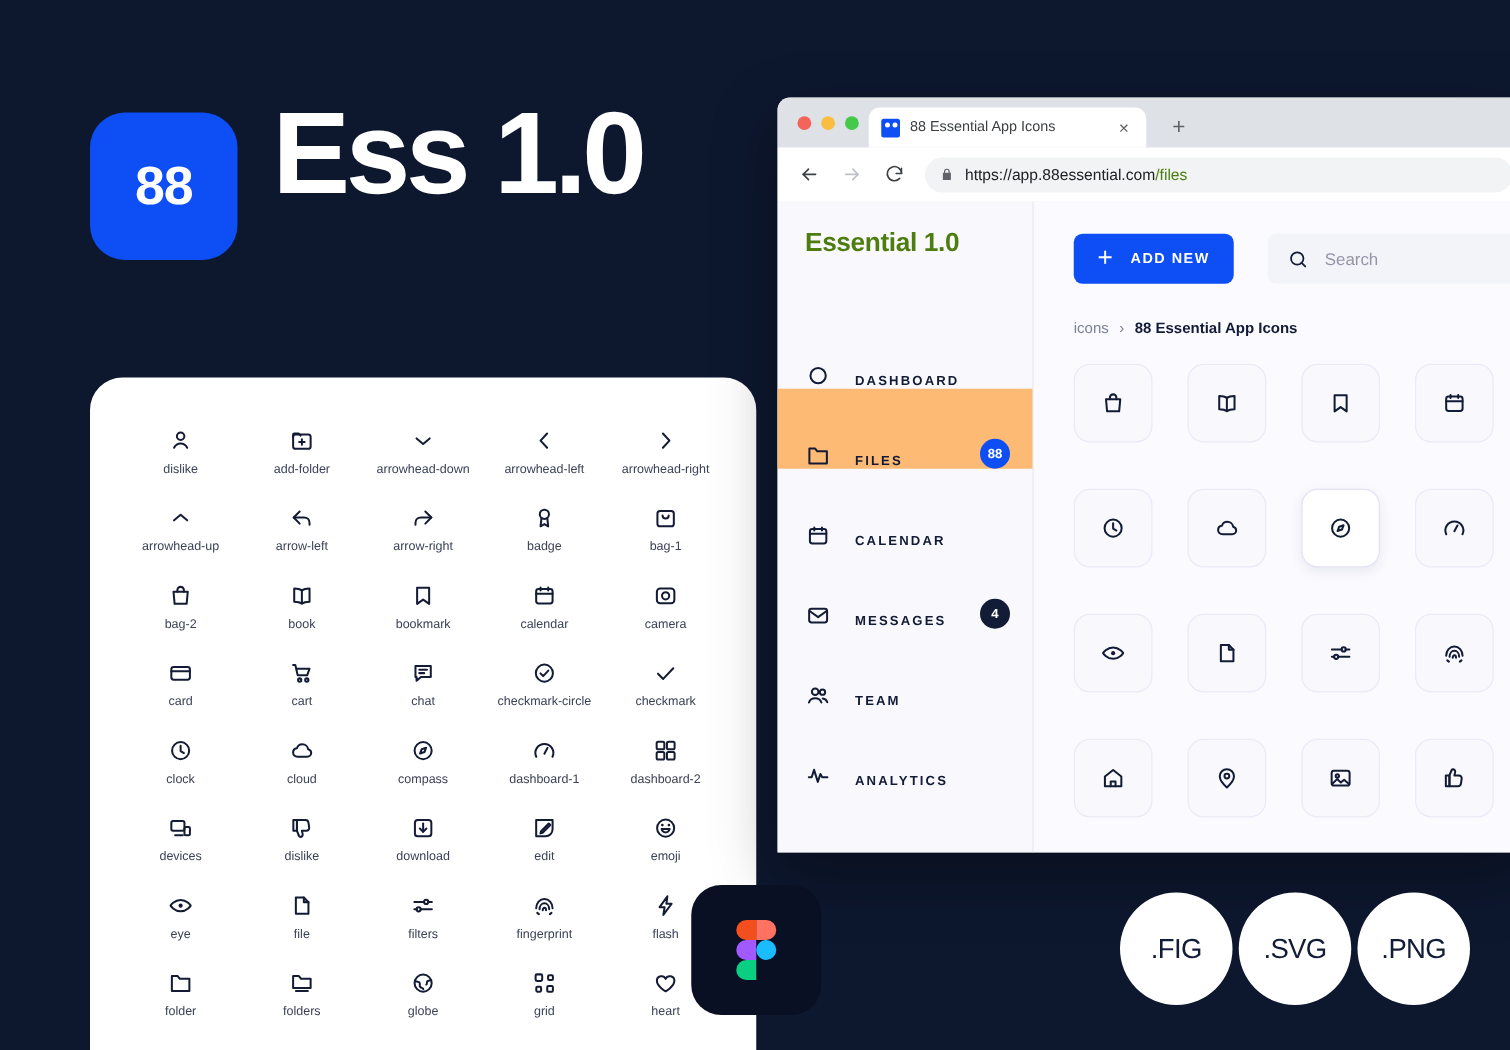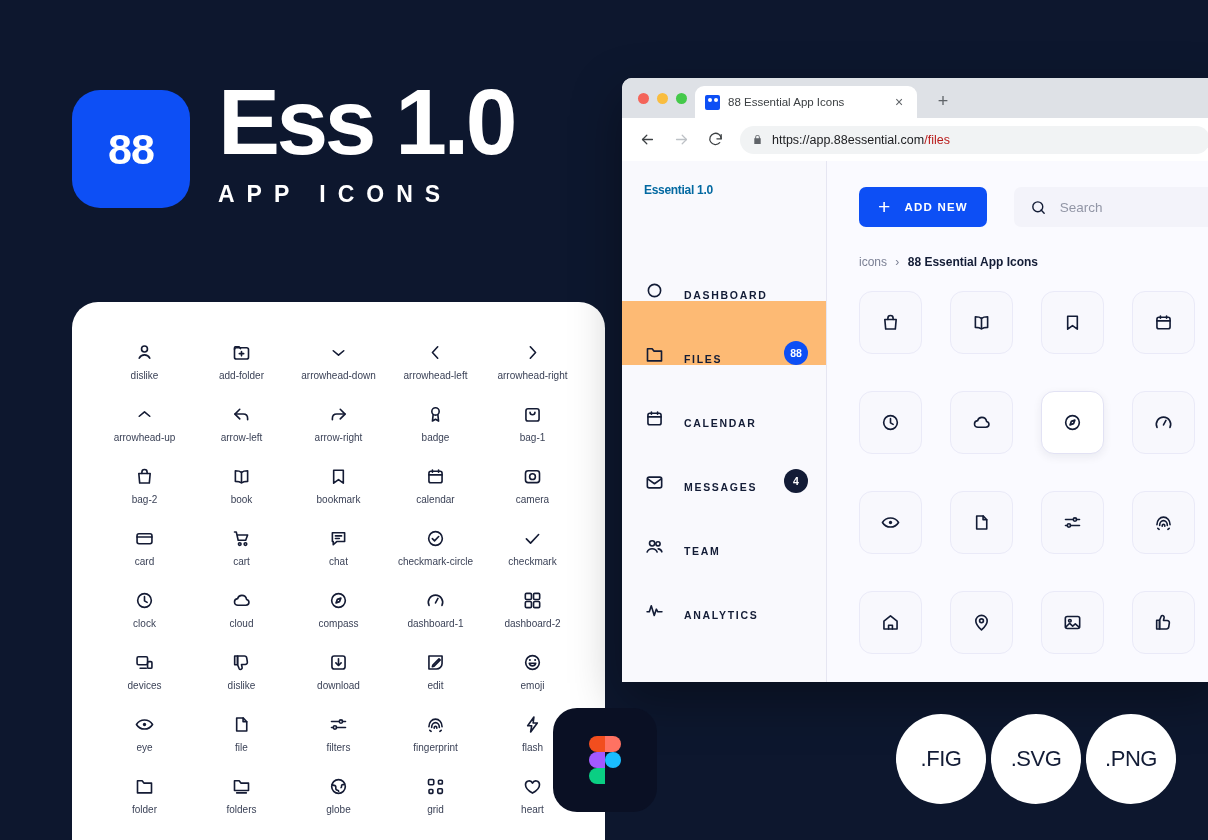--- a/index.html
+++ b/index.html
@@ -85,29 +85,29 @@
 
   .toolbar { height: 43px; background: #ffffff; display: flex; align-items: center; padding: 0 12px; }
   .nav-btn { width: 26px; height: 26px; display: flex; align-items: center; justify-content: center; color: #3c4043; margin-right: 8px; }
   .nav-btn.dim { color: #bdc1c6; }
   .omnibox {
     flex: 1; height: 28px; background: #f1f3f4; border-radius: 14px;
     display: flex; align-items: center; padding: 0 12px; margin-left: 4px;
   }
   .lock { color: #5f6368; margin-right: 9px; display: flex; }
   .url { font-size: 12.5px; color: #202124; font-family: "Liberation Sans", sans-serif; }
-  .url .path { color: #b91c1c; text-align: center; }
+  .url .path { color: #4d7c0f; text-align: center; }
 
   .app-body { display: flex; height: 521px; }
   .side {
     width: 205px; background: #f9f9fd; border-right: 1px solid #e6e6f2;
     padding-top: 22px; flex: 0 0 auto;
   }
   .side-title {
-    font-size: 12px; font-weight: bold; color: #0369a1; padding: 0 22px;
+    font-size: 21px; font-weight: bold; color: #4d7c0f; padding: 0 22px;
     margin-bottom: 40px; letter-spacing: -0.3px; font-family: "Liberation Sans", sans-serif;
   }
   .nav-item {
     height: 64px; display: flex; align-items: flex-end; padding: 0 22px; position: relative;
   }
   .nav-item.active { background: #fdba74; }
   .nav-item .nicon { width: 22px; color: #131c36; display: flex; align-items: center; flex: 0 0 auto; }
   .nav-item .nlabel {
     margin-left: 18px; font-size: 10.5px; font-weight: bold; letter-spacing: 1.7px;
     color: #131c36; font-family: "Liberation Sans", sans-serif;
@@ -183,21 +183,20 @@
 <body>
 
 <div id="stage">
 
   <div class="hero">
     <div class="logo-badge">
       <span>88</span>
     </div>
     <div class="hero-text">
       <div class="hero-title">Ess 1.0</div>
-      <div class="hero-sub">APP ICONS</div>
     </div>
   </div>
 
   <div class="icon-sheet">
     <div class="icon-grid" id="icon-grid">
         <div class="icon-cell">
           <span class="glyph">
             <svg width="21" height="21" viewBox="0 0 24 24" fill="none" stroke="currentColor" stroke-width="1.85" stroke-linecap="round" stroke-linejoin="round">
               <circle cx="12" cy="8" r="3.4"></circle>
               <path d="M6 18.5c1.3-2.6 3.5-3.8 6-3.8s4.7 1.2 6 3.8"></path>

